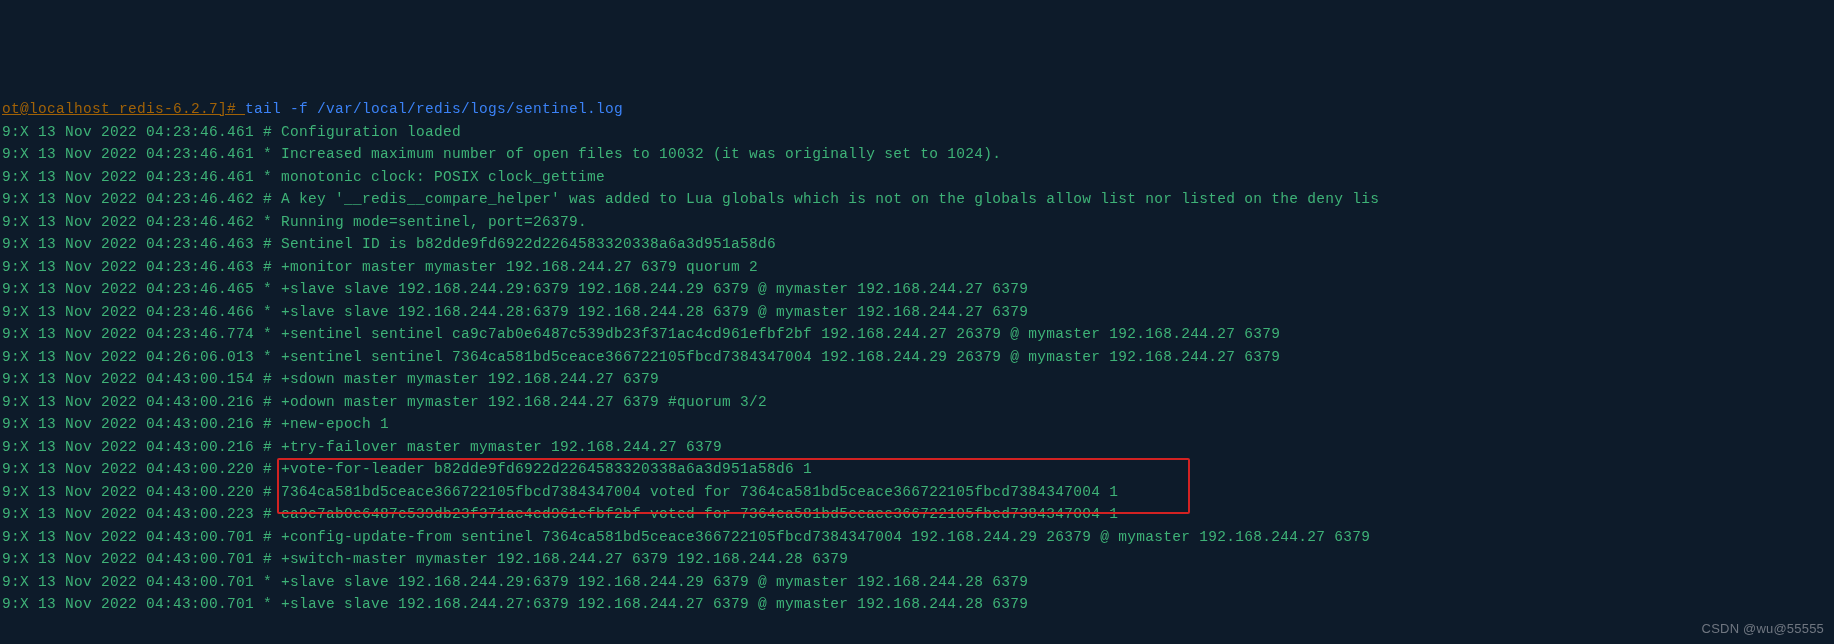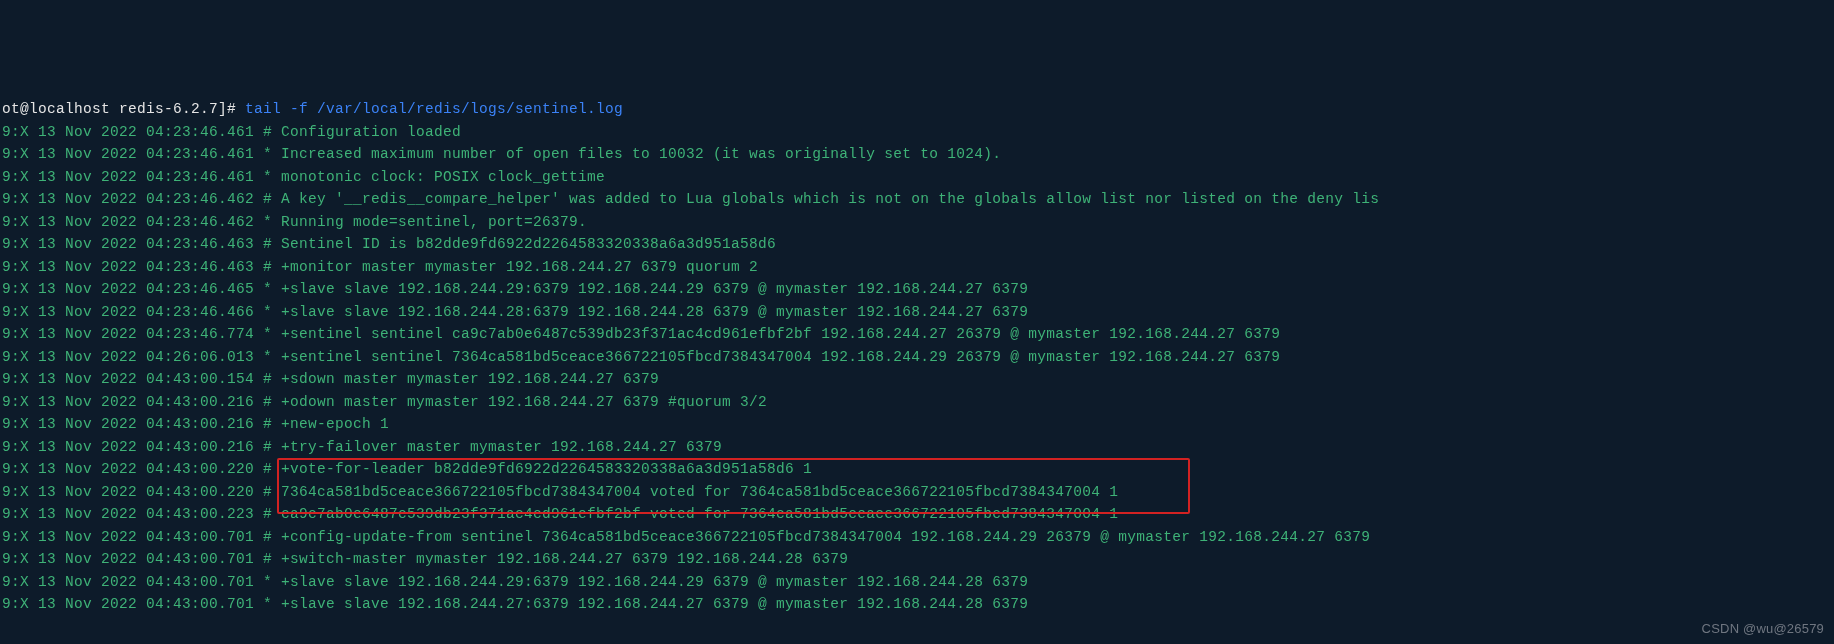--- a/index.html
+++ b/index.html
@@ -12,21 +12,21 @@
     color: #3eb277;
     white-space: pre;
     overflow: hidden;
     width: 1834px;
     height: 644px;
     box-sizing: border-box;
     position: relative;
     letter-spacing: 0.3px;
   }
   .line { display: block; }
-  .prompt-user { color: #e5e5e5; }
+  .prompt-user { color: #a16207; text-decoration: underline; }
   .cmd { color: #3b82f6; }
   .redbox {
     position: absolute;
     border: 2px solid #d22222;
     border-radius: 2px;
     pointer-events: none;
   }
   .watermark {
     position: absolute;
     right: 10px;
@@ -39,16 +39,16 @@
 </style>
 </head>
 <body>
 
 
 
 <span class="line"><span class="prompt-user">ot@localhost redis-6.2.7]# </span><span class="cmd">tail -f /var/local/redis/logs/sentinel.log</span></span><span class="line">9:X 13 Nov 2022 04:23:46.461 # Configuration loaded</span><span class="line">9:X 13 Nov 2022 04:23:46.461 * Increased maximum number of open files to 10032 (it was originally set to 1024).</span><span class="line">9:X 13 Nov 2022 04:23:46.461 * monotonic clock: POSIX clock_gettime</span><span class="line">9:X 13 Nov 2022 04:23:46.462 # A key '__redis__compare_helper' was added to Lua globals which is not on the globals allow list nor listed on the deny lis</span><span class="line">9:X 13 Nov 2022 04:23:46.462 * Running mode=sentinel, port=26379.</span><span class="line">9:X 13 Nov 2022 04:23:46.463 # Sentinel ID is b82dde9fd6922d2264583320338a6a3d951a58d6</span><span class="line">9:X 13 Nov 2022 04:23:46.463 # +monitor master mymaster 192.168.244.27 6379 quorum 2</span><span class="line">9:X 13 Nov 2022 04:23:46.465 * +slave slave 192.168.244.29:6379 192.168.244.29 6379 @ mymaster 192.168.244.27 6379</span><span class="line">9:X 13 Nov 2022 04:23:46.466 * +slave slave 192.168.244.28:6379 192.168.244.28 6379 @ mymaster 192.168.244.27 6379</span><span class="line">9:X 13 Nov 2022 04:23:46.774 * +sentinel sentinel ca9c7ab0e6487c539db23f371ac4cd961efbf2bf 192.168.244.27 26379 @ mymaster 192.168.244.27 6379</span><span class="line">9:X 13 Nov 2022 04:26:06.013 * +sentinel sentinel 7364ca581bd5ceace366722105fbcd7384347004 192.168.244.29 26379 @ mymaster 192.168.244.27 6379</span><span class="line">9:X 13 Nov 2022 04:43:00.154 # +sdown master mymaster 192.168.244.27 6379</span><span class="line">9:X 13 Nov 2022 04:43:00.216 # +odown master mymaster 192.168.244.27 6379 #quorum 3/2</span><span class="line">9:X 13 Nov 2022 04:43:00.216 # +new-epoch 1</span><span class="line">9:X 13 Nov 2022 04:43:00.216 # +try-failover master mymaster 192.168.244.27 6379</span><span class="line">9:X 13 Nov 2022 04:43:00.220 # +vote-for-leader b82dde9fd6922d2264583320338a6a3d951a58d6 1</span><span class="line">9:X 13 Nov 2022 04:43:00.220 # 7364ca581bd5ceace366722105fbcd7384347004 voted for 7364ca581bd5ceace366722105fbcd7384347004 1</span><span class="line">9:X 13 Nov 2022 04:43:00.223 # ca9c7ab0e6487c539db23f371ac4cd961efbf2bf voted for 7364ca581bd5ceace366722105fbcd7384347004 1</span><span class="line">9:X 13 Nov 2022 04:43:00.701 # +config-update-from sentinel 7364ca581bd5ceace366722105fbcd7384347004 192.168.244.29 26379 @ mymaster 192.168.244.27 6379</span><span class="line">9:X 13 Nov 2022 04:43:00.701 # +switch-master mymaster 192.168.244.27 6379 192.168.244.28 6379</span><span class="line">9:X 13 Nov 2022 04:43:00.701 * +slave slave 192.168.244.29:6379 192.168.244.29 6379 @ mymaster 192.168.244.28 6379</span><span class="line">9:X 13 Nov 2022 04:43:00.701 * +slave slave 192.168.244.27:6379 192.168.244.27 6379 @ mymaster 192.168.244.28 6379</span>
 
 <div class="redbox" style="left:277px;top:458px;width:909px;height:52px;"></div>
 
-<div class="watermark">CSDN @wu@26579</div>
+<div class="watermark">CSDN @wu@55555</div>
 
 
 
 
 </body></html>

